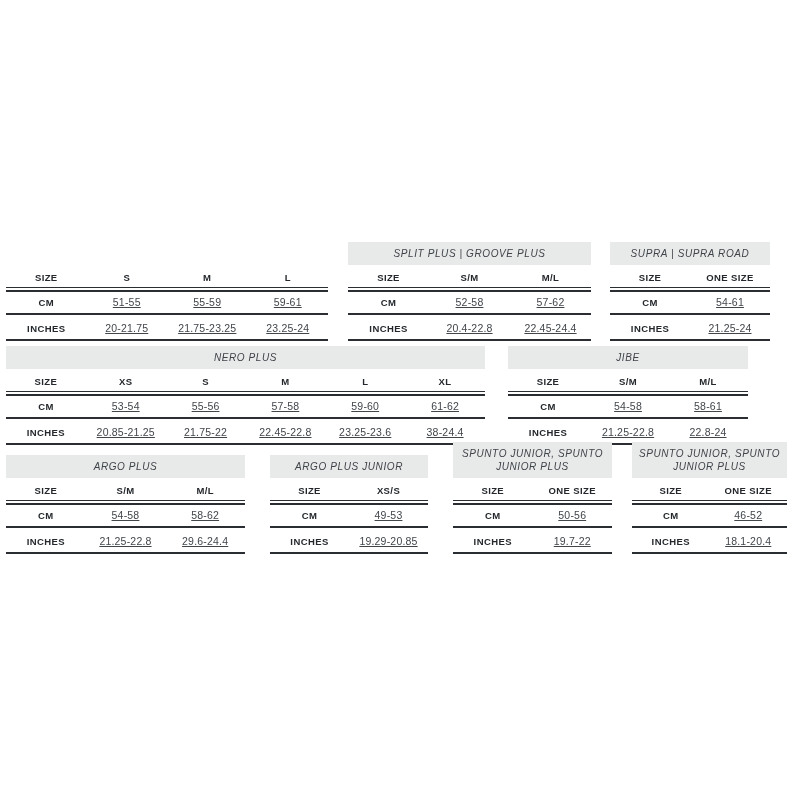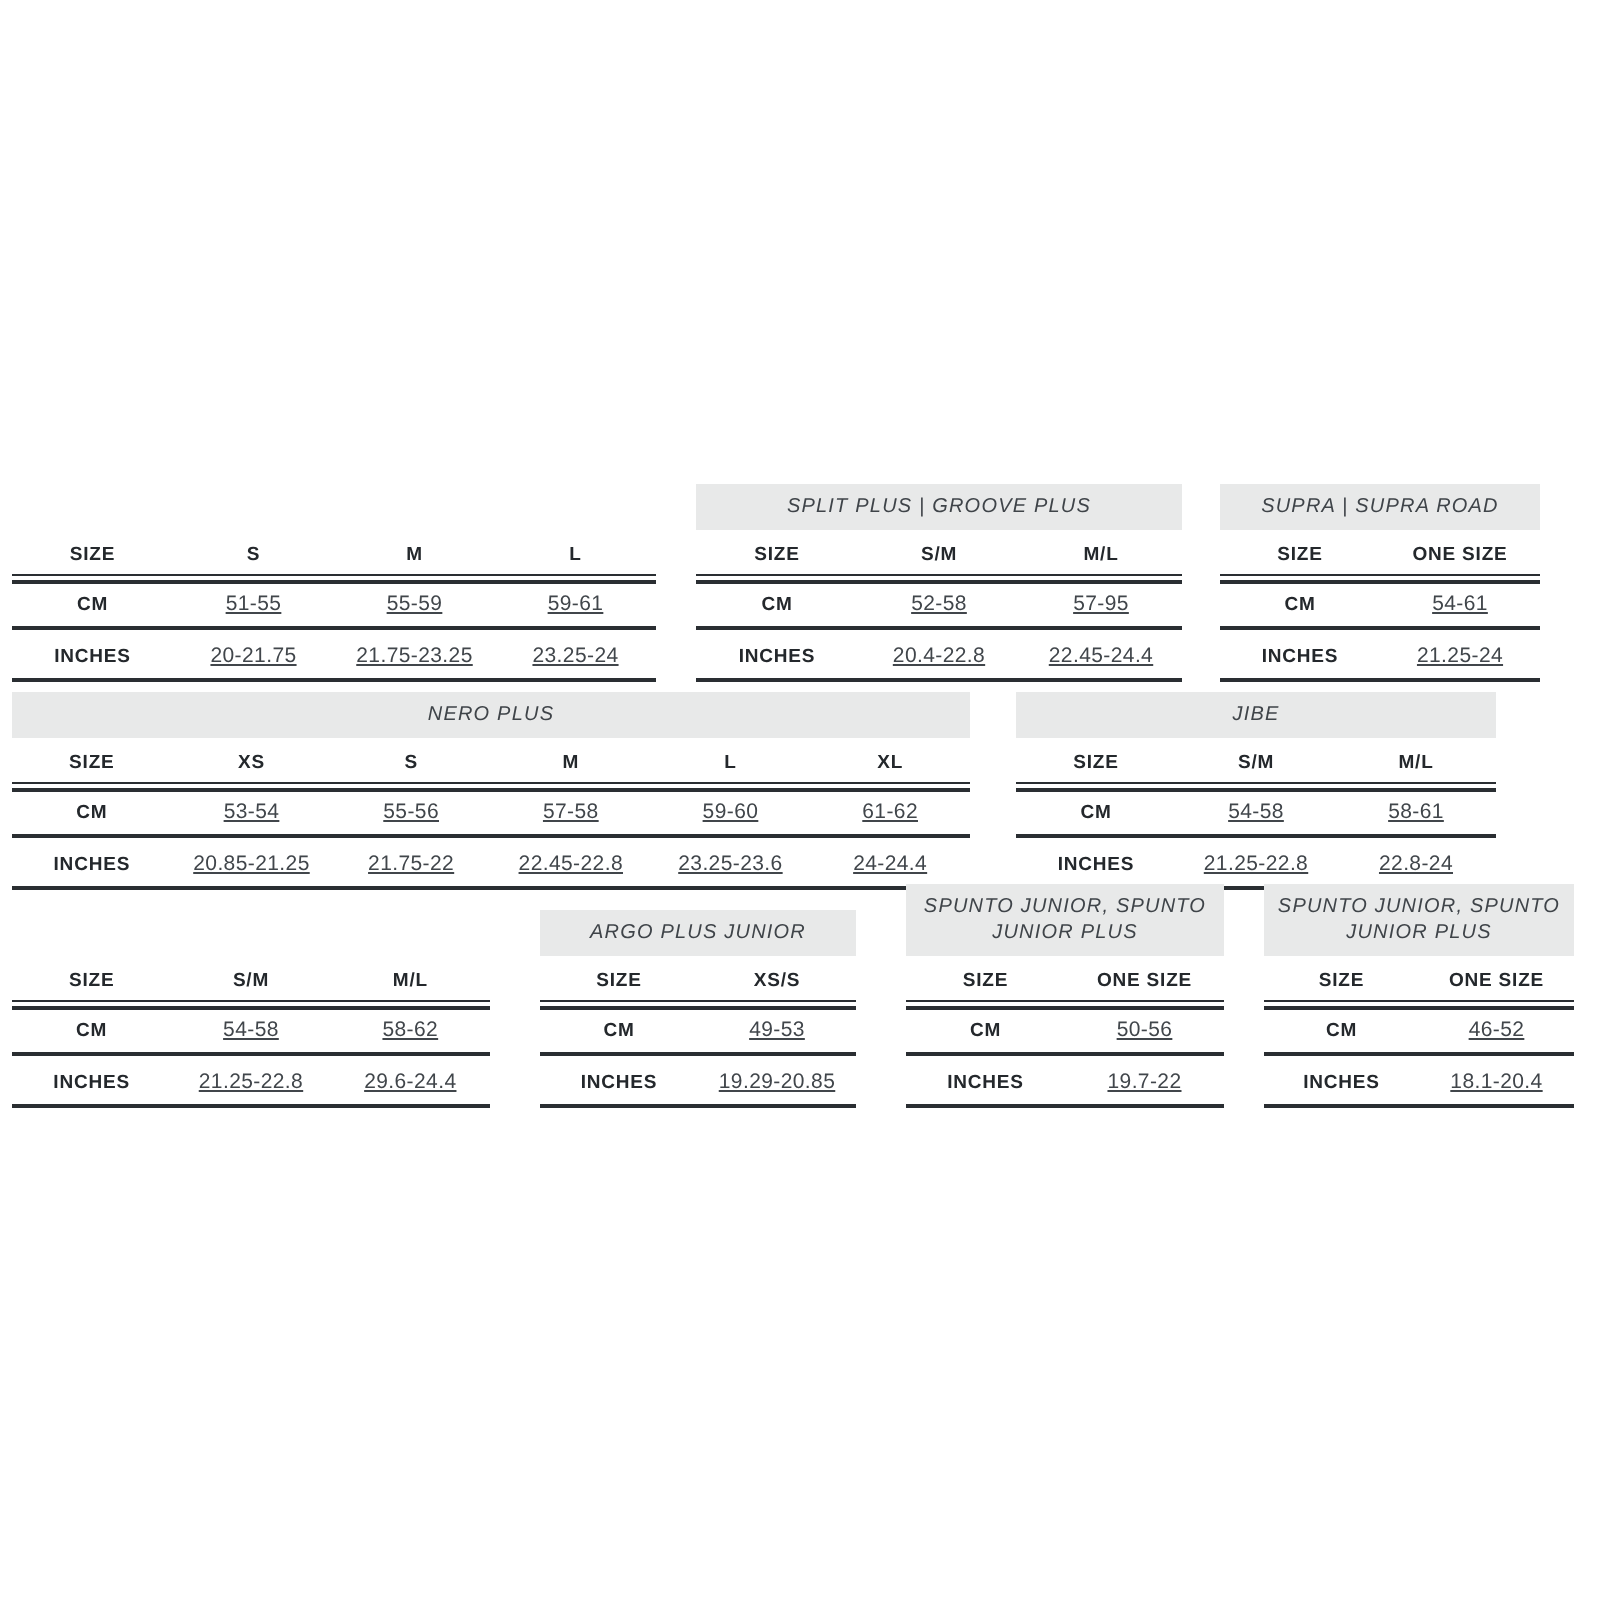--- a/index.html
+++ b/index.html
@@ -112,21 +112,21 @@
       <tr>
         <th>SIZE</th>
         <th>S/M</th>
         <th>M/L</th>
       </tr>
     </thead>
     <tbody>
       <tr class="cm">
         <th>CM</th>
         <td>52-58</td>
-        <td>57-95</td>
+        <td>57-62</td>
       </tr>
       <tr class="inches">
         <th>INCHES</th>
         <td>20.4-22.8</td>
         <td>22.45-24.4</td>
       </tr>
     </tbody>
   </table>
 </section>
 
@@ -173,21 +173,21 @@
         <td>57-58</td>
         <td>59-60</td>
         <td>61-62</td>
       </tr>
       <tr class="inches">
         <th>INCHES</th>
         <td>20.85-21.25</td>
         <td>21.75-22</td>
         <td>22.45-22.8</td>
         <td>23.25-23.6</td>
-        <td>24-24.4</td>
+        <td>38-24.4</td>
       </tr>
     </tbody>
   </table>
 </section>
 
 <section class="sizetable" id="t-jibe">
   <div class="band">JIBE</div>
   <table class="grid">
     <thead>
       <tr>
@@ -205,20 +205,21 @@
       <tr class="inches">
         <th>INCHES</th>
         <td>21.25-22.8</td>
         <td>22.8-24</td>
       </tr>
     </tbody>
   </table>
 </section>
 
 <section class="sizetable" id="t-argo">
+  <div class="band">ARGO PLUS</div>
   <table class="grid">
     <thead>
       <tr>
         <th>SIZE</th>
         <th>S/M</th>
         <th>M/L</th>
       </tr>
     </thead>
     <tbody>
       <tr class="cm">

